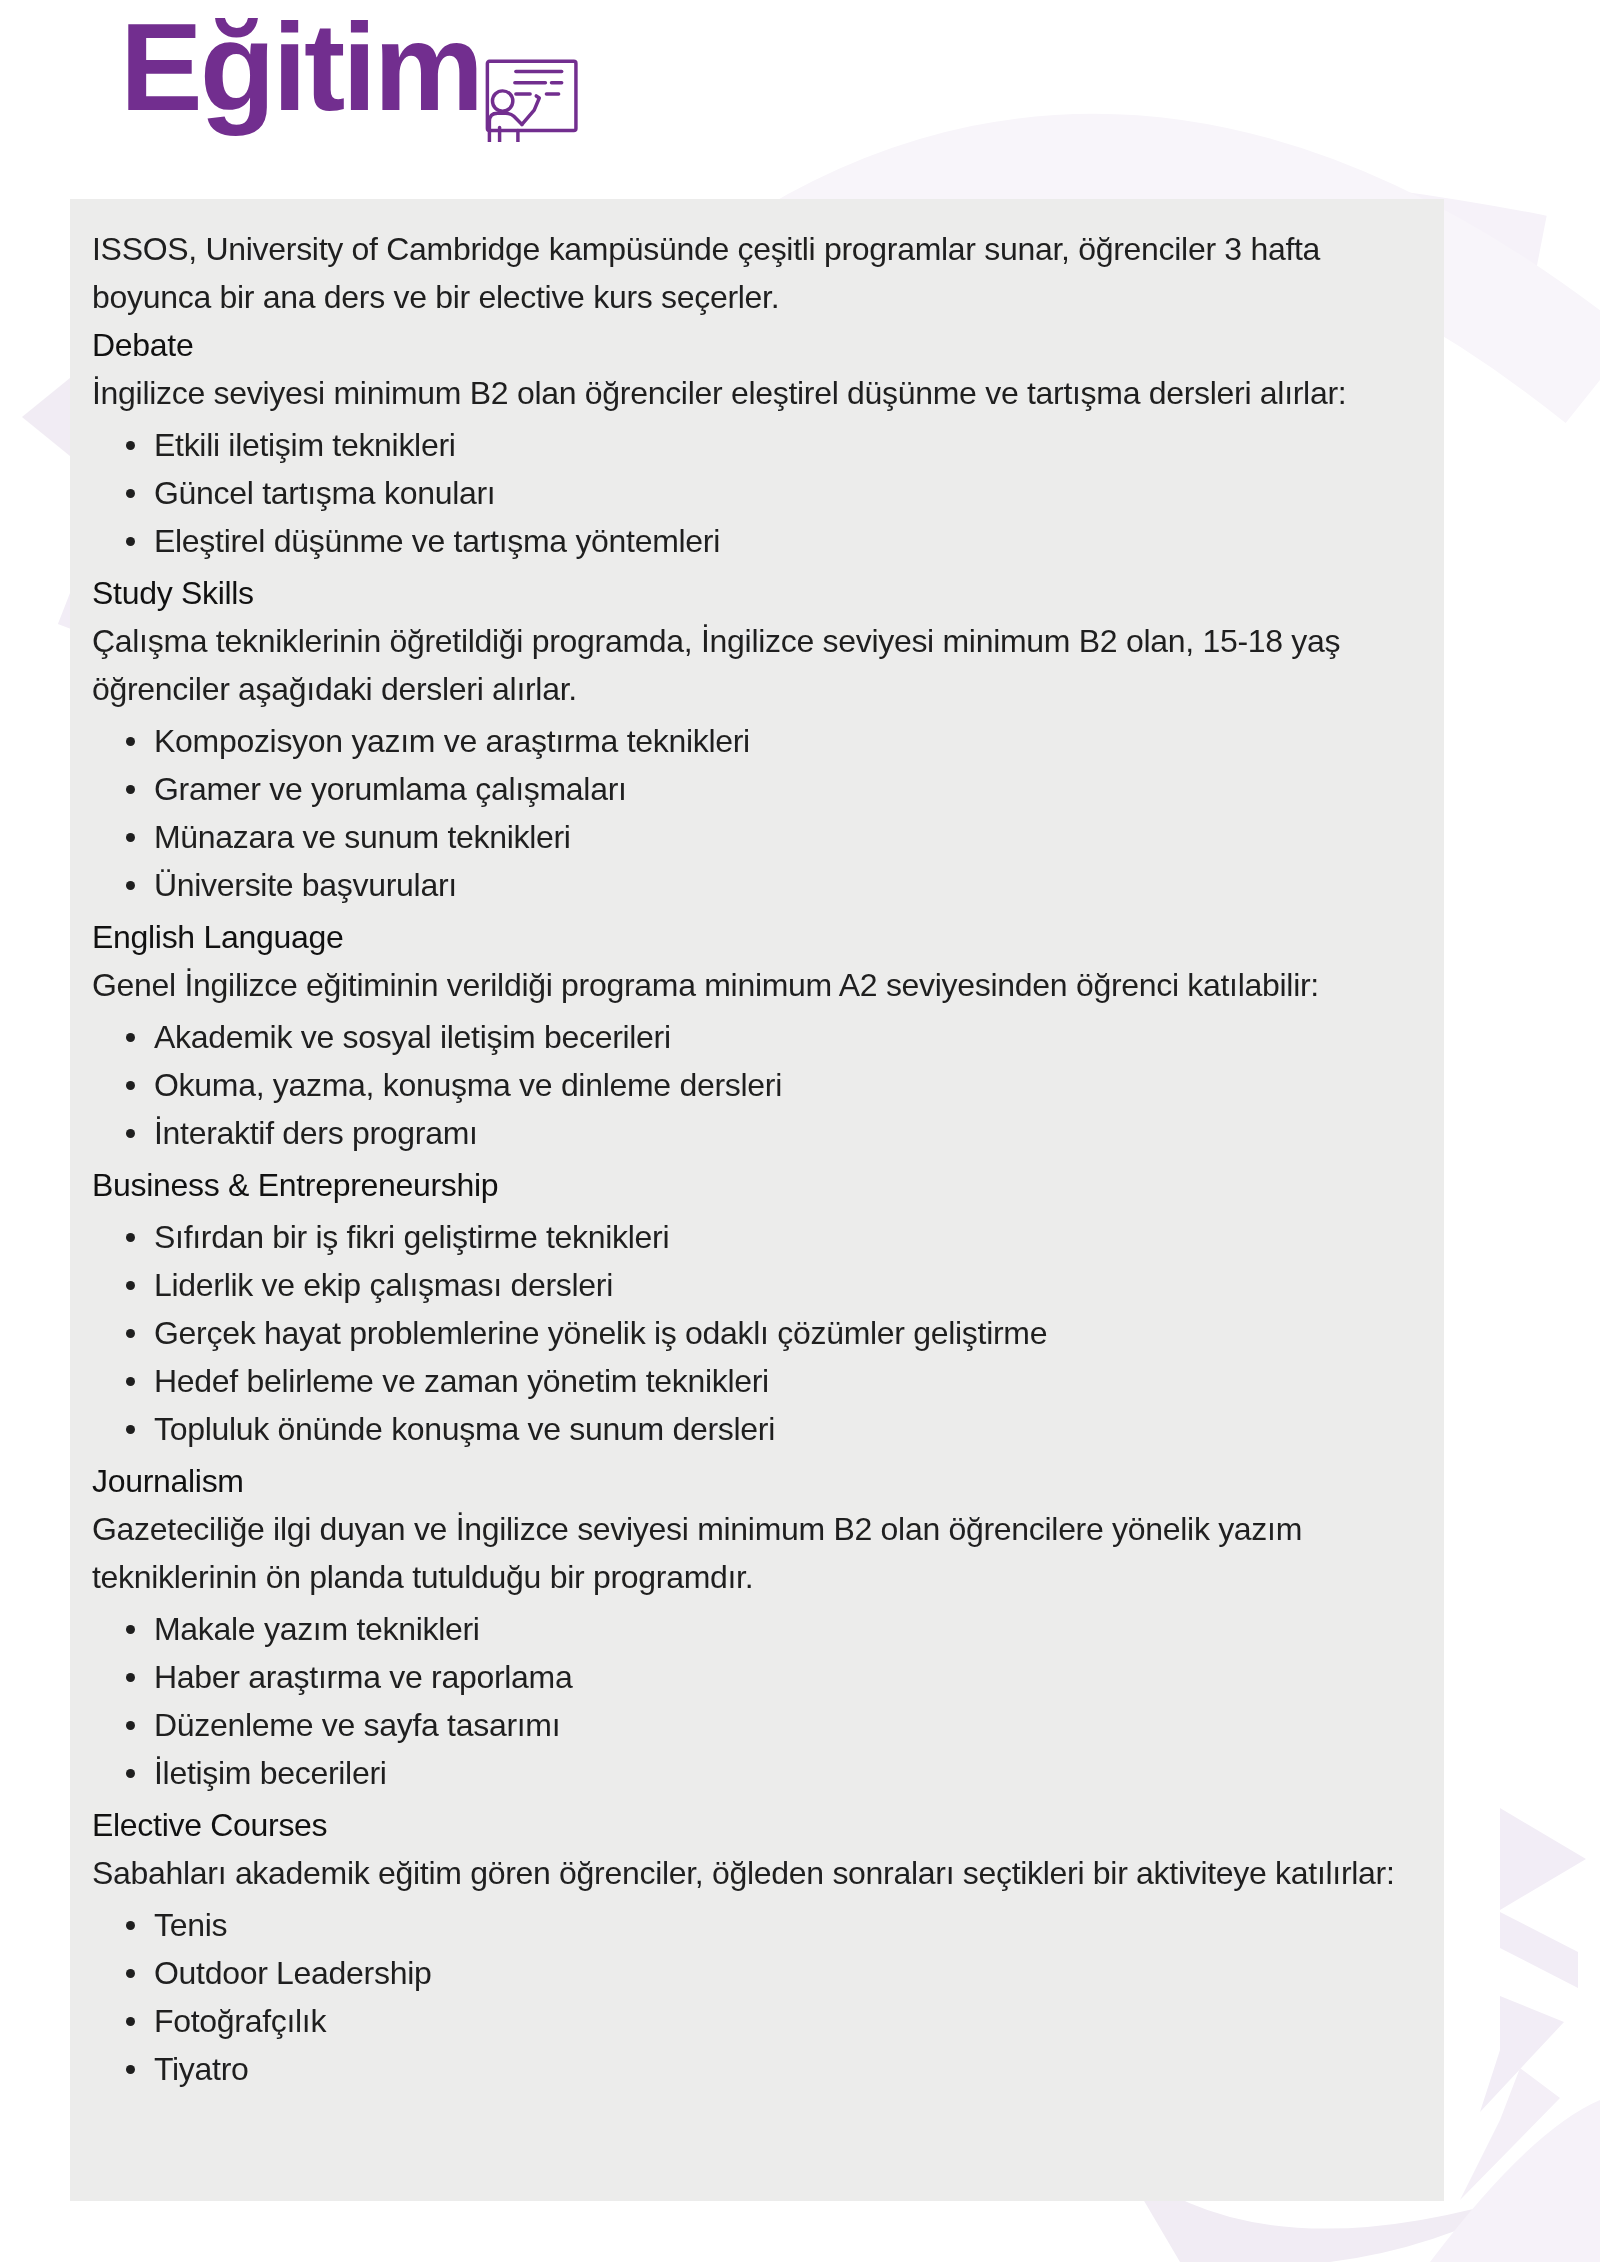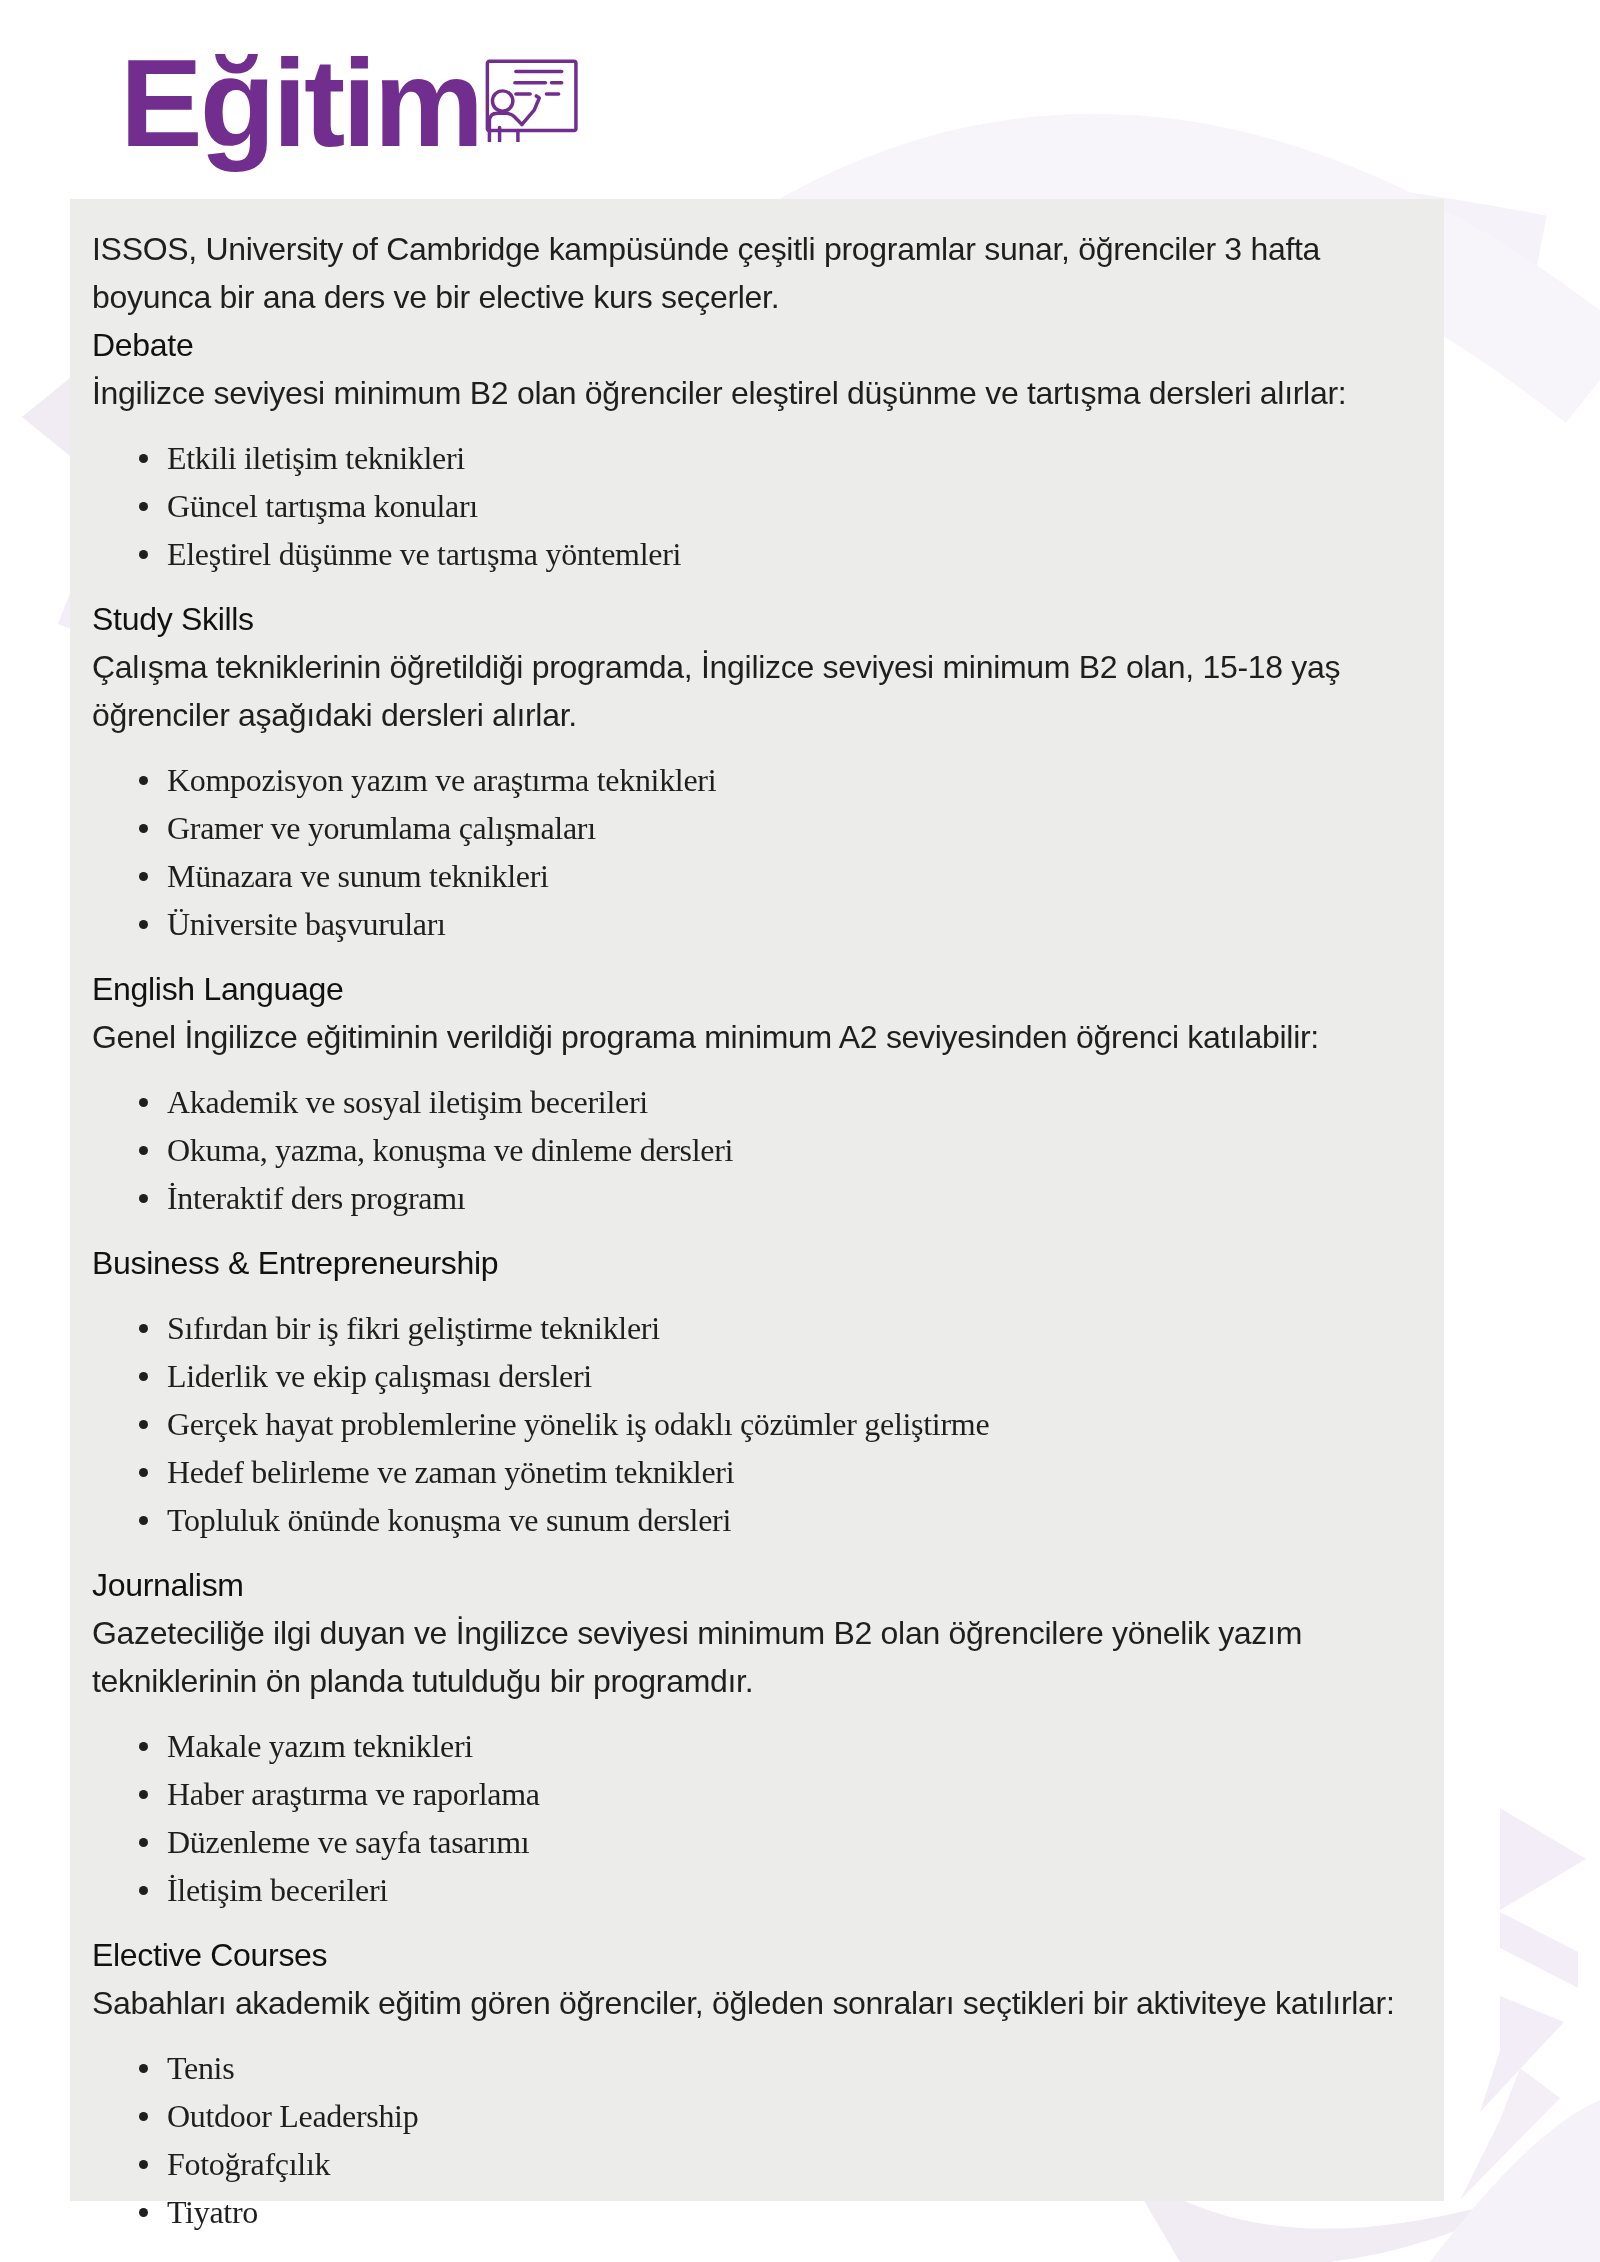--- a/index.html
+++ b/index.html
@@ -13,34 +13,34 @@
   html,body{margin:0;padding:0;}
   body{
     width:1600px;height:2262px;position:relative;overflow:hidden;
     background:#ffffff;
     font-family:"Liberation Sans", sans-serif;
     color:var(--text);
   }
   .decor-layer{position:absolute;left:0;top:0;width:1600px;height:2262px;z-index:0;}
   header{position:absolute;left:0;top:0;width:1600px;height:199px;z-index:2;}
   .page-title{
-    position:absolute;left:120px;top:40px;margin:0;
+    position:absolute;left:120px;top:4px;margin:0;
     font-size:124px;line-height:126px;font-weight:bold;
     letter-spacing:-3px;color:var(--purple);
   }
   .header-icon{position:absolute;left:466px;top:56px;width:114px;height:86px;}
   main{
     position:absolute;left:70px;top:199px;width:1374px;height:2002px;z-index:1;
     background:var(--panel);
     padding:26px 40px 0 22px;
     font-size:32px;line-height:48px;letter-spacing:-0.3px;
   }
   main p{margin:0;}
   h2{margin:0;font-size:32px;line-height:48px;font-weight:normal;color:#111;}
-  ul{margin:17px;padding:0;list-style:none;font-family:Liberation Serif, serif;}
+  ul{margin:4px;padding:0;list-style:none;}
   li{position:relative;padding-left:58px;line-height:48px;}
   li::before{
     content:"";position:absolute;left:30px;top:20px;
     width:9px;height:9px;border-radius:50%;background:var(--text);
   }
 </style>
 </head>
 <body>
 
 <svg class="decor-layer" viewBox="0 0 1600 2262" aria-hidden="true">

